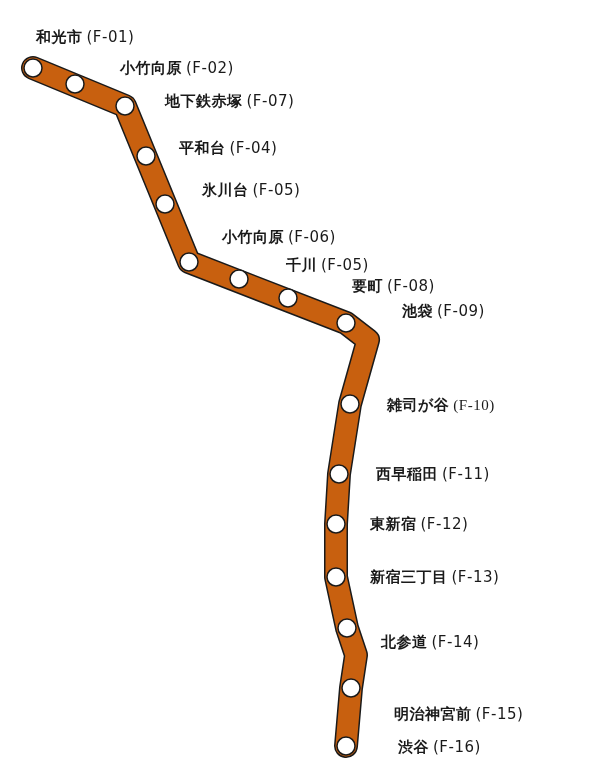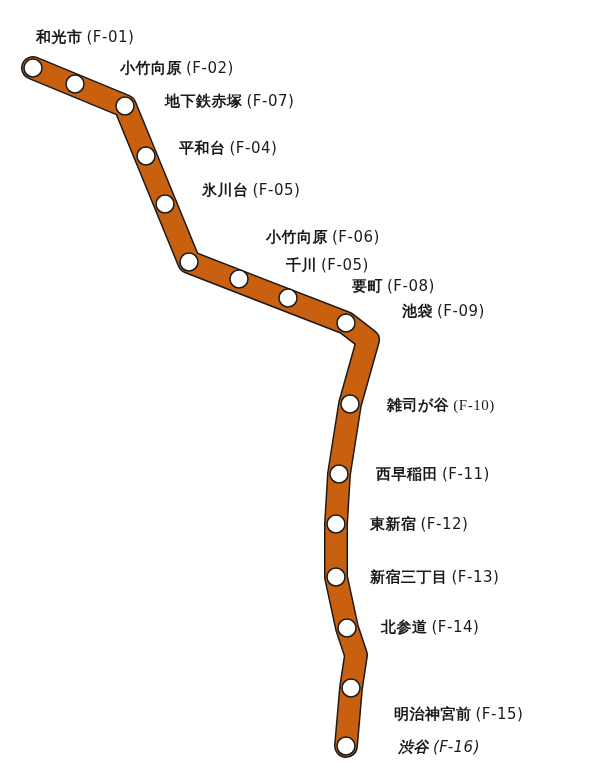--- a/index.html
+++ b/index.html
@@ -42,25 +42,25 @@
         <circle cx="351" cy="688" r="9" fill="#ffffff" stroke="#1a1a1a" stroke-width="1.5"></circle>
         <circle cx="346" cy="746" r="9" fill="#ffffff" stroke="#1a1a1a" stroke-width="1.5"></circle>
       </g>
   </svg>
   <div id="labels">
       <div class="label" style="left: 36px; top: 28px;"><span>和光市</span><span class="code">(F-01)</span></div>
       <div class="label" style="left: 120px; top: 59px;"><span>小竹向原</span><span class="code">(F-02)</span></div>
       <div class="label" style="left: 165px; top: 92px;"><span>地下鉄赤塚</span><span class="code">(F-07)</span></div>
       <div class="label" style="left: 179px; top: 139px;"><span>平和台</span><span class="code">(F-04)</span></div>
       <div class="label" style="left: 202px; top: 181px;"><span>氷川台</span><span class="code">(F-05)</span></div>
-      <div class="label" style="left: 222px; top: 228px; margin-left: 44px;"><span>小竹向原</span><span class="code">(F-06)</span></div>
+      <div class="label" style="left: 222px; top: 228px;"><span>小竹向原</span><span class="code">(F-06)</span></div>
       <div class="label" style="left: 286px; top: 256px;"><span>千川</span><span class="code">(F-05)</span></div>
       <div class="label" style="left: 352px; top: 277px;"><span>要町</span><span class="code">(F-08)</span></div>
       <div class="label" style="left: 402px; top: 302px;"><span>池袋</span><span class="code">(F-09)</span></div>
       <div class="label" style="left: 387px; top: 396px; font-family: Liberation Serif, serif;"><span>雑司が谷</span><span class="code">(F-10)</span></div>
       <div class="label" style="left: 376px; top: 465px;"><span>西早稲田</span><span class="code">(F-11)</span></div>
       <div class="label" style="left: 370px; top: 515px;"><span>東新宿</span><span class="code">(F-12)</span></div>
       <div class="label" style="left: 370px; top: 568px;"><span>新宿三丁目</span><span class="code">(F-13)</span></div>
-      <div class="label" style="left: 381px; top: 618px;"><span>北参道</span><span class="code">(F-14)</span></div>
+      <div class="label" style="left: 381px; top: 633px;"><span>北参道</span><span class="code">(F-14)</span></div>
       <div class="label" style="left: 394px; top: 705px;"><span>明治神宮前</span><span class="code">(F-15)</span></div>
-      <div class="label" style="left: 398px; top: 738px; font-style: italic;"><span>渋谷</span><span class="code">(F-16)</span></div>
+      <div class="label" style="left: 398px; top: 738px;"><span>渋谷</span><span class="code">(F-16)</span></div>
     </div>
 </div>
 
 </body></html>

